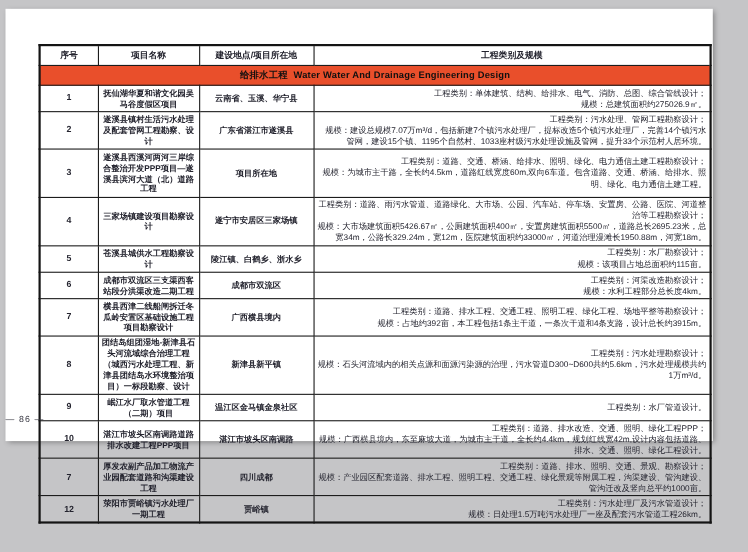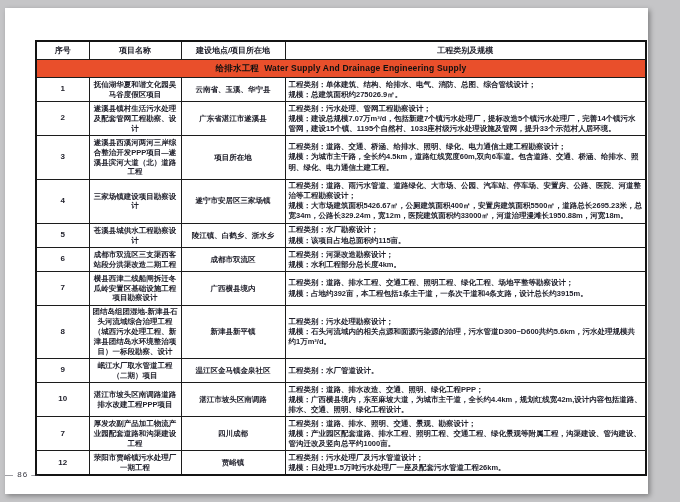--- a/index.html
+++ b/index.html
@@ -12,21 +12,21 @@
     overflow: hidden;
     background: #c5c5c7;
     font-family: "Liberation Sans", "DejaVu Sans", sans-serif;
     position: relative;
   }
   .page {
     position: absolute;
     left: 5px;
     top: 8px;
     width: 643px;
-    height: 486px;
+    height: 393px;
     background: #ffffff;
     box-shadow: 2px 2px 5px rgba(0,0,0,0.35);
   }
   table.projects {
     position: absolute;
     left: 30px;
     top: 32px;
     width: 610px;
     border-collapse: collapse;
     table-layout: fixed;
@@ -59,23 +59,23 @@
   }
   td.col-no, td.col-name, td.col-location {
     text-align: center;
     font-size: 7.5px;
     font-weight: 600;
     line-height: 1.32;
     padding: 1.5px 2px;
   }
   td.col-no { font-size: 8px; }
   td.col-scope {
-    text-align: left;
+    text-align: right;
     font-size: 7.5px;
-    font-weight: 700;
+    font-weight: 400;
     line-height: 1.34;
     padding: 1.5px 3px;
     white-space: pre-line;
     vertical-align: top;
   }
   .footer-pagenum {
     position: absolute;
     left: 0;
     bottom: 15px;
     width: 100%;
@@ -97,21 +97,21 @@
       <col class="c-scope">
     </colgroup>
     <thead>
       <tr>
         <th>序号</th>
         <th>项目名称</th>
         <th>建设地点/项目所在地</th>
         <th>工程类别及规模</th>
       </tr>
       <tr class="banner-row">
-        <td colspan="4" style="background: rgb(233, 79, 43); color: rgb(16, 16, 16);"><span>给排水工程</span>&nbsp;&nbsp;<span>Water Supply And Drainage Engineering Supply</span></td>
+        <td colspan="4" style="background: rgb(233, 79, 43); color: rgb(16, 16, 16);"><span>给排水工程</span>&nbsp;&nbsp;<span>Water Water And Drainage Engineering Design</span></td>
       </tr>
     </thead>
     <tbody id="rows-body">
         <tr>
           <td class="col-no">1</td>
           <td class="col-name">抚仙湖华夏和谐文化园吴马谷度假区项目</td>
           <td class="col-location">云南省、玉溪、华宁县</td>
           <td class="col-scope">工程类别：单体建筑、结构、给排水、电气、消防、总图、综合管线设计；
 规模：总建筑面积约275026.9㎡。</td>
         </tr>

